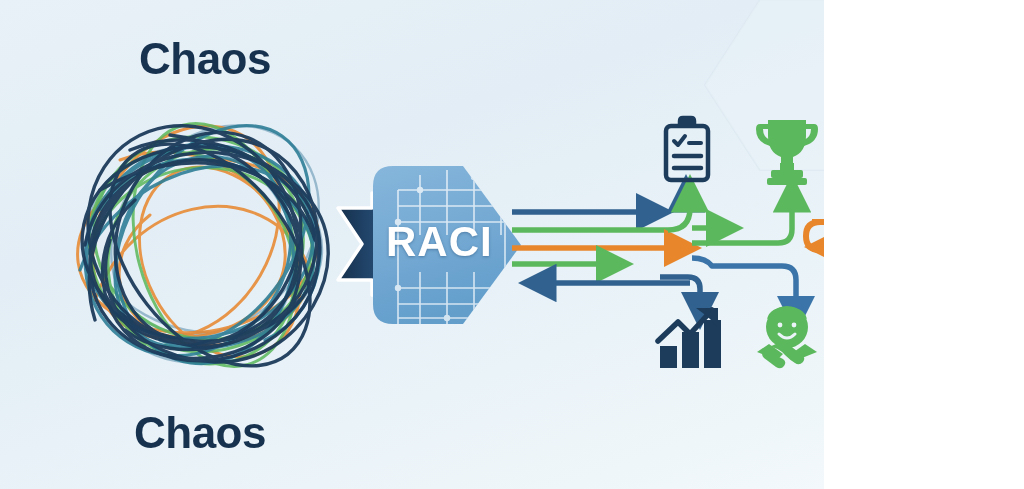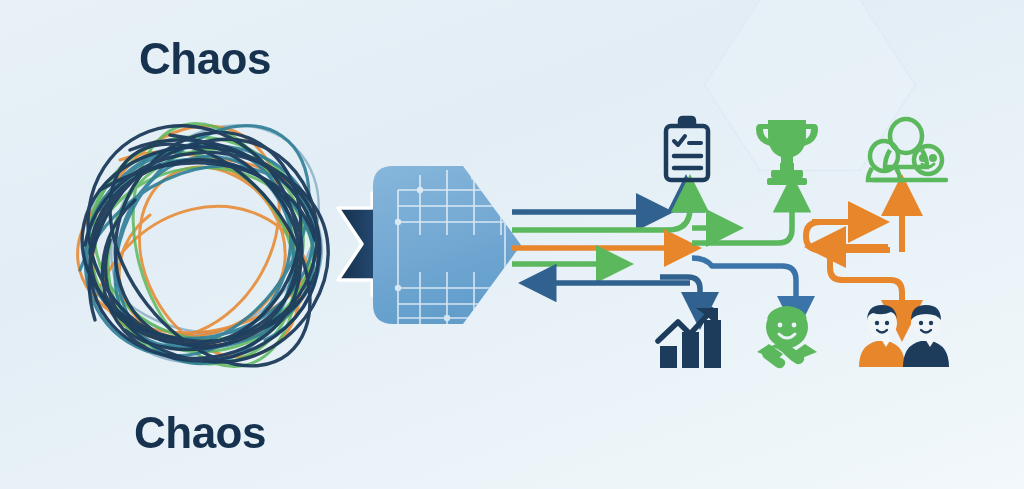--- a/index.html
+++ b/index.html
@@ -1,19 +1,19 @@
 <!DOCTYPE html>
 <html><head>
 <meta charset="utf-8">
 <style>
   html,body{margin:0;padding:0;background:#fff;}
   body{font-family:"Liberation Sans", sans-serif;}
   #stage{
     position:relative;
-    width:1024px;height:489px;
+    width:824px;height:489px;
     overflow:hidden;
     background:linear-gradient(160deg,#e8f1f7 0%,#e2edf5 35%,#eaf3f8 70%,#f2f8fb 100%);
   }
   #bgsvg,#mainsvg{position:absolute;left:0;top:0;width:1024px;height:489px;}
   .chaos-label{
     position:absolute;
     color:#17324f;
     font-weight:bold;
     font-family:"Liberation Sans", sans-serif;
     letter-spacing:-0.5px;
@@ -250,14 +250,15 @@
         <circle cx="21" cy="18" r="2.2" fill="#1d3c5c"></circle>
         <circle cx="31" cy="18" r="2.2" fill="#1d3c5c"></circle>
         <path d="M21,25 q5,5 10,0" fill="none" stroke="#1d3c5c" stroke-width="2.4" stroke-linecap="round"></path>
       </g>
     </g>
 
   </svg>
 
   <div class="chaos-label" id="chaos-top">Chaos</div>
   <div class="chaos-label" id="chaos-bottom">Chaos</div>
+  <div class="raci-text">RACI</div>
 
 </div>
 
 </body></html>

